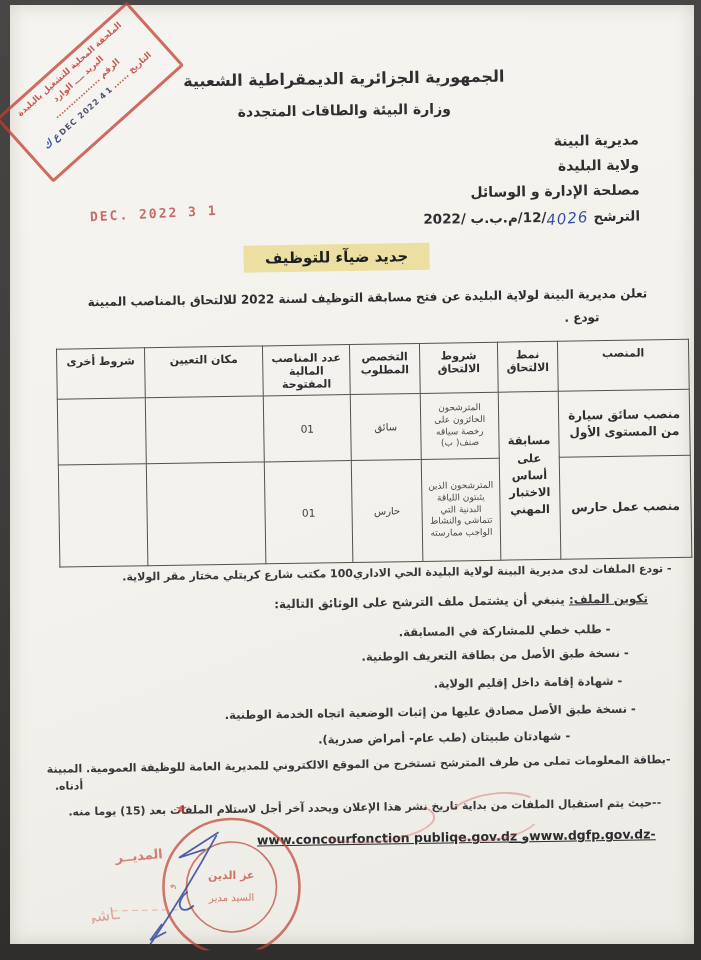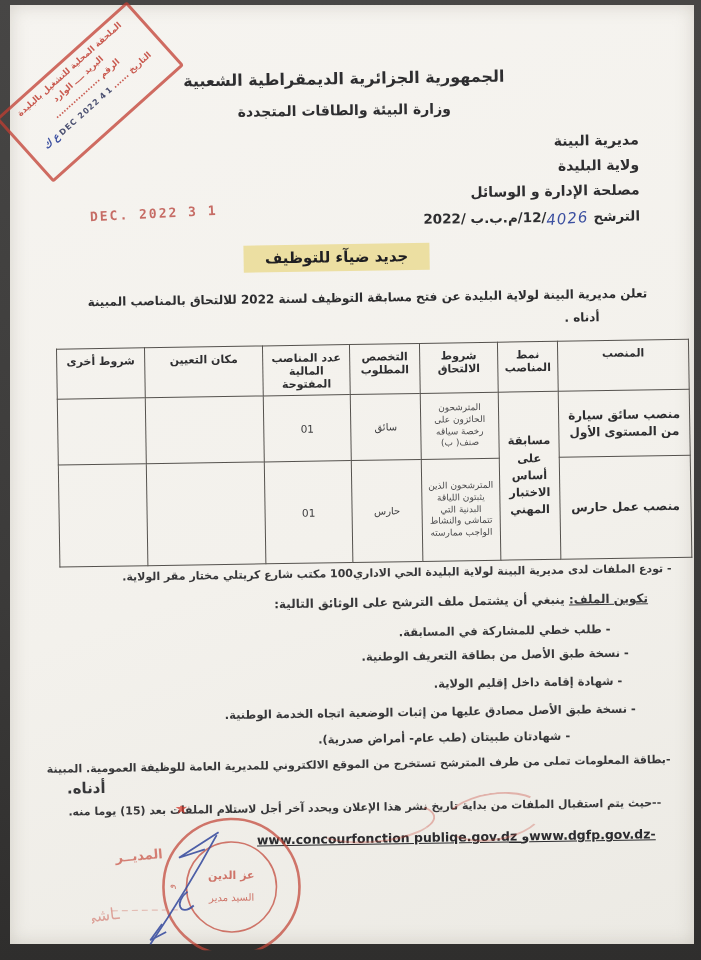--- a/index.html
+++ b/index.html
@@ -95,36 +95,36 @@
     <div class="abs dept-line" style="top:156px">ولاية البليدة</div>
     <div class="abs dept-line" style="top:181px">مصلحة الإدارة و الوسائل</div>
     <div class="abs ref-line">
       <span>الترشح</span>
       <span class="hand">4026</span><span>/12/م.ب.ب /2022</span>
     </div>
 
     <div class="abs highlight">جديد ضيآء للتوظيف</div>
 
     <div class="abs intro1">تعلن مديرية البينة لولاية البليدة عن فتح مسابقة التوظيف لسنة 2022 للالتحاق بالمناصب المبينة</div>
-    <div class="abs intro2">أدناه .</div>
+    <div class="abs intro2">تودع .</div>
 
     <table class="jobs">
       <colgroup>
         <col style="width:131px">
             <col style="width:60px">
             <col style="width:78px">
         <col style="width:70px">
             <col style="width:87px">
             <col style="width:118px">
             <col style="width:88px">
       </colgroup>
       <tbody>
             <tr class="h-row">
         <th>المنصب</th>
-        <th>نمط المناصب</th>
+        <th>نمط الالتحاق</th>
         <th>شروط الالتحاق</th>
         <th>التخصص المطلوب</th>
         <th>عدد المناصب المالية المفتوحة</th>
         <th>مكان التعيين</th>
         <th>شروط أخرى</th>
       </tr>
       <tr class="r1">
         <td class="pos">منصب سائق سيارة من المستوى الأول</td>
         <td class="mode" rowspan="2">مسابقة على أساس الاختبار المهني</td>
         <td class="cond">المترشحون الحائزون على رخصة سياقه صنف( ب)</td>
@@ -147,21 +147,21 @@
     <div class="abs note" style="right:24px; top:562px; font-size:11px;">- تودع الملفات لدى مديرية البينة لولاية البليدة الحي الاداري100 مكتب شارع كريتلي مختار مقر الولاية.</div>
     <div class="abs note" style="right:48px; top:591px; font-size:12px;">
       <span class="underline">تكوين الملف:</span><span> ينبغي أن يشتمل ملف الترشح على الوثائق التالية:</span>
     </div>
     <div class="abs note" style="right:86px; top:621px;">- طلب خطي للمشاركة في المسابقة.</div>
     <div class="abs note" style="right:68px; top:645px;">- نسخة طبق الأصل من بطاقة التعريف الوطنية.</div>
     <div class="abs note" style="right:75px; top:673px;">- شهادة إقامة داخل إقليم الولاية.</div>
     <div class="abs note" style="right:62px; top:701px;">- نسخة طبق الأصل مصادق عليها من إثبات الوضعية اتجاه الخدمة الوطنية.</div>
     <div class="abs note" style="right:128px; top:727px;">- شهادتان طبيتان (طب عام- أمراض صدرية).</div>
     <div class="abs note" style="right:28px; top:753px; font-size:11px;">-بطاقة المعلومات تملى من طرف المترشح تستخرج من الموقع الالكتروني للمديرية العامة للوظيفة العمومية. المبينة</div>
-    <div class="abs note" style="left:52px; top:770px; font-size:15px;">أدناه.</div>
+    <div class="abs note" style="left:40px; top:770px; font-size:11px;">أدناه.</div>
     <div class="abs note" style="right:38px; top:796px; font-size:11px;">--حيث يتم استقبال الملفات من بداية تاريخ نشر هذا الإعلان ويحدد آخر أجل لاستلام الملفات بعد (15) يوما منه.</div>
     <div class="abs urls" style="right:44px; top:826px;">www.concourfonction publiqe.gov.dz وwww.dgfp.gov.dz-</div>
 
     <div class="arc1"></div>
     <div class="arc2"></div>
 
     <svg class="stamp-svg" width="280" height="145" viewBox="0 0 280 145">
       <defs>
         <path id="arcPath" d="M 140 140 m -58 0 a 58 58 0 1 1 116 0 a 58 58 0 1 1 -116 0" transform="translate(0,-58)"></path>
       </defs>

